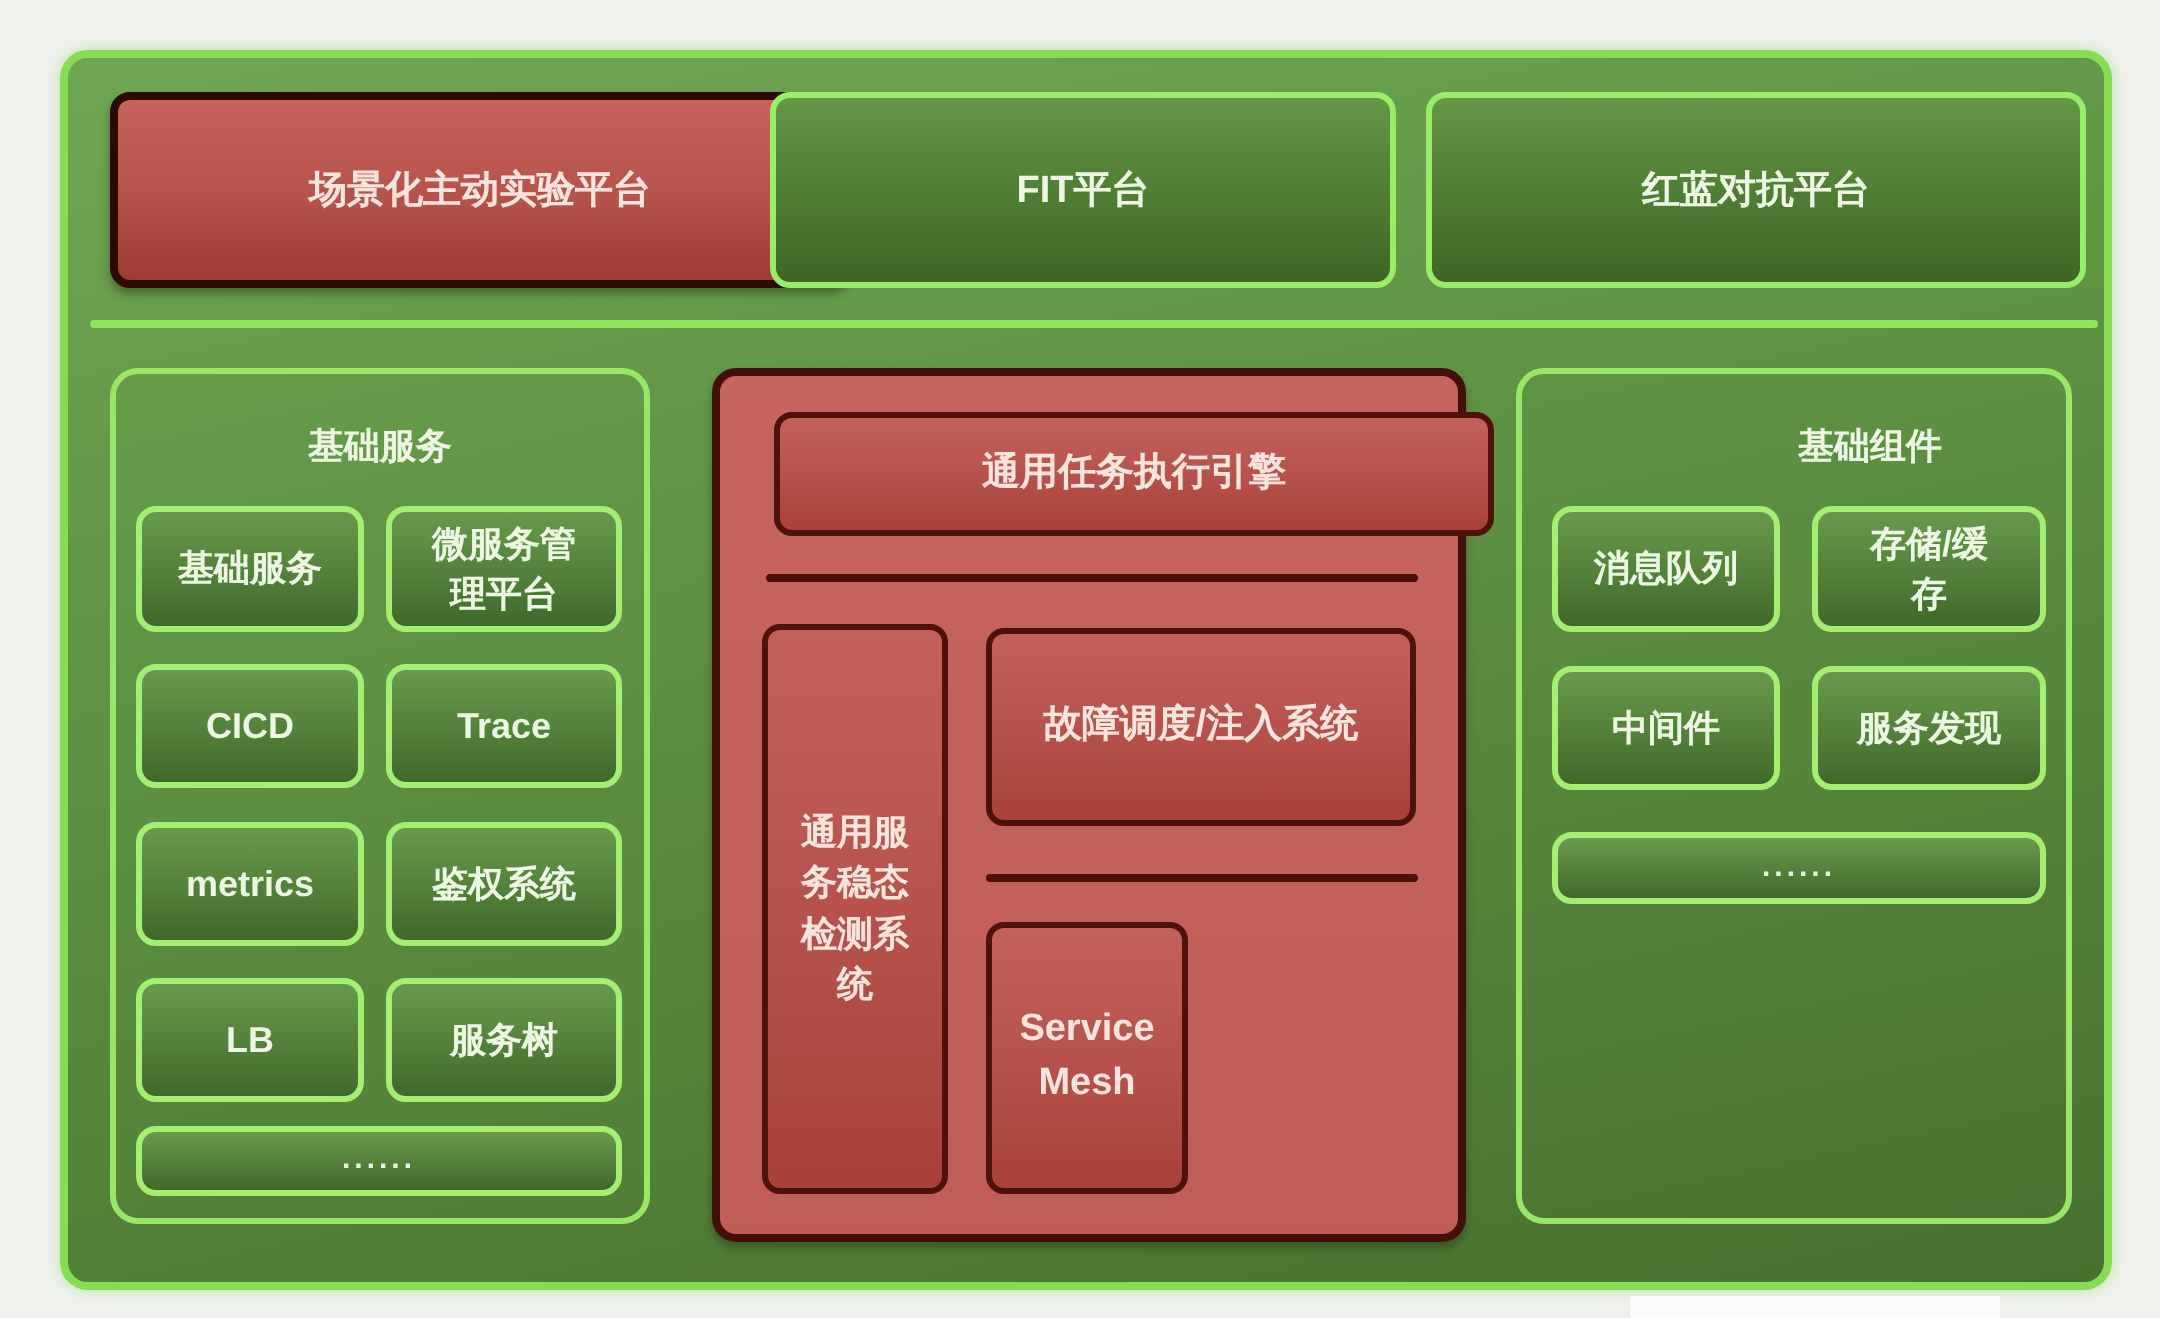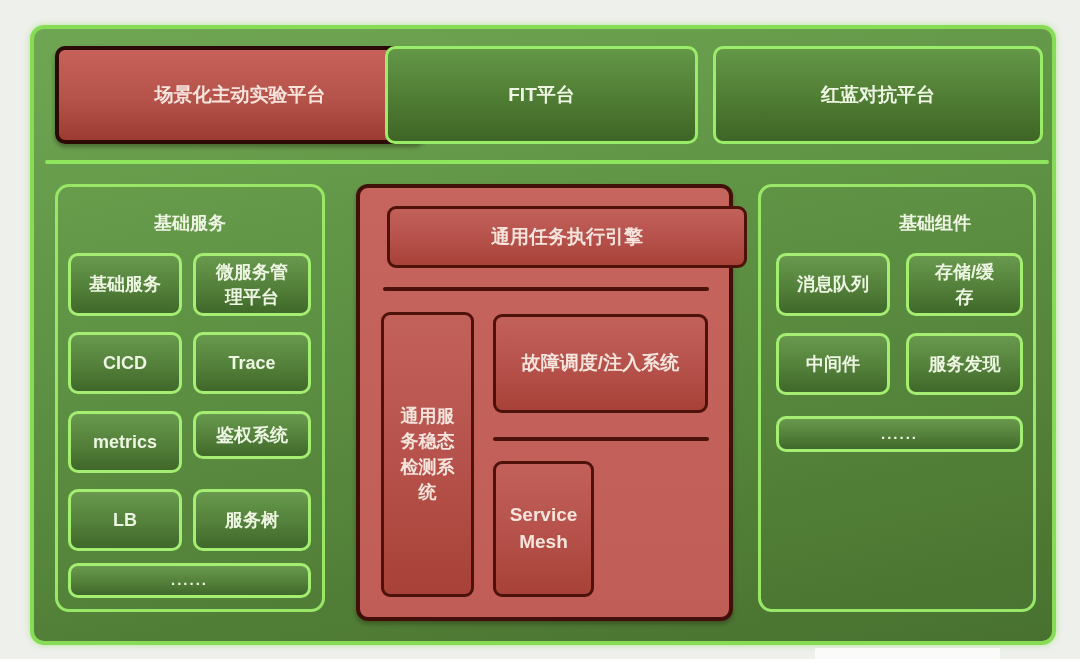--- a/index.html
+++ b/index.html
@@ -106,21 +106,21 @@
   </div>
   <div class="box gbox" style="left:68px; top:332px; width:114px; height:62px;">
     <span>CICD</span>
   </div>
   <div class="box gbox" style="left:193px; top:332px; width:118px; height:62px;">
     <span>Trace</span>
   </div>
   <div class="box gbox" style="left:68px; top:411px; width:114px; height:62px;">
     <span>metrics</span>
   </div>
-  <div class="box gbox" style="left:193px; top:411px; width:118px; height:48px;">
+  <div class="box gbox" style="left:193px; top:411px; width:118px; height:62px;">
     <span>鉴权系统</span>
   </div>
   <div class="box gbox" style="left:68px; top:489px; width:114px; height:62px;text-align:center;">
     <span>LB</span>
   </div>
   <div class="box gbox" style="left:193px; top:489px; width:118px; height:62px;">
     <span>服务树</span>
   </div>
   <div class="box gbox dots-box" style="left:68px; top:563px; width:243px; height:35px;">
     <span>......</span>

